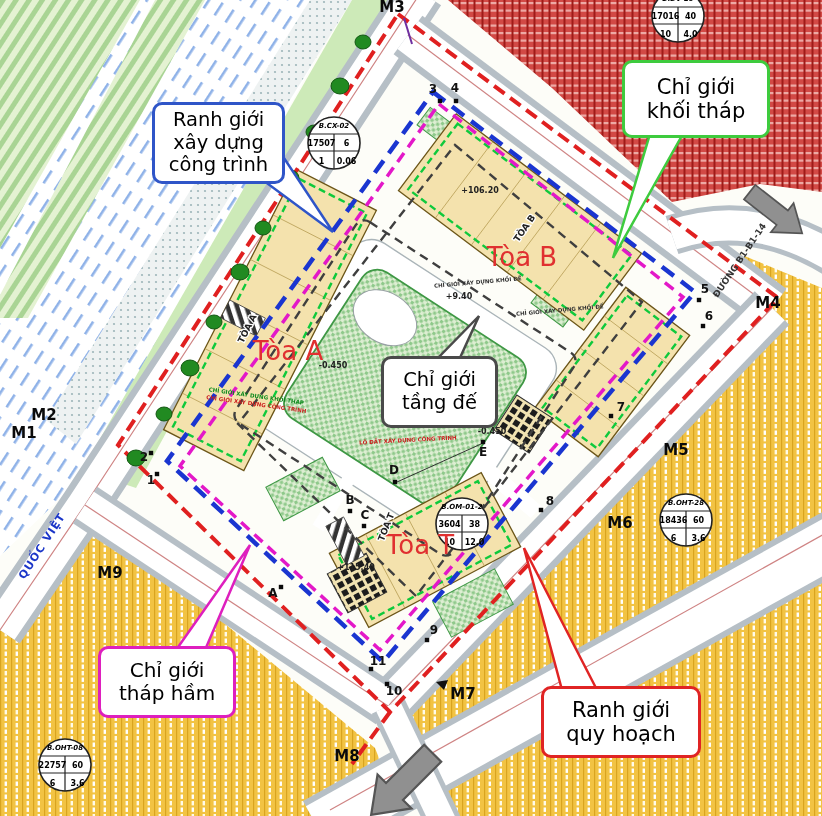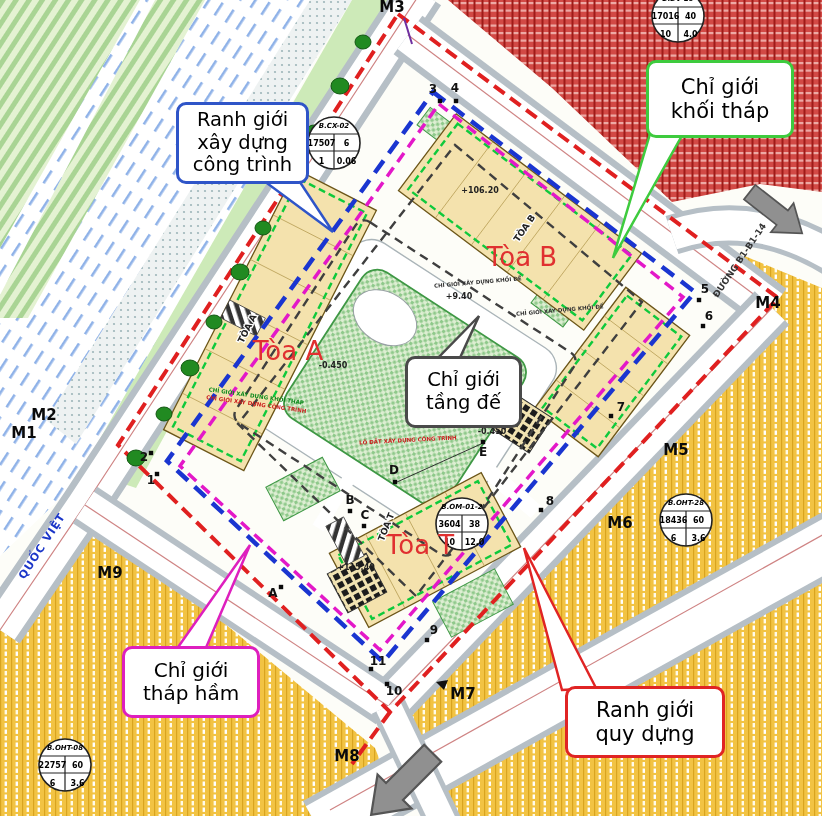--- a/index.html
+++ b/index.html
@@ -13,21 +13,21 @@
   .note-g{font:700 5.5px "DejaVu Sans",sans-serif;fill:#0c8a1c;}
   .note-r{font:700 5.5px "DejaVu Sans",sans-serif;fill:#cc2020;}
   .note-d{font:700 5.5px "DejaVu Sans",sans-serif;fill:#333;}
   .bigred{font:400 26px "DejaVu Sans",sans-serif;fill:#e03030;}
   .plan{font:700 9px "DejaVu Sans",sans-serif;fill:#222;paint-order:stroke;stroke:#fff;stroke-width:2.5px;}
   .cname{font:italic 700 7px "DejaVu Sans",sans-serif;fill:#000;}
   .cval{font:700 8px "DejaVu Sans",sans-serif;fill:#000;}
   .rdname{font:700 11px "DejaVu Sans",sans-serif;fill:#1a35c8;letter-spacing:1px;}
   .rdname2{font:700 9px "DejaVu Sans",sans-serif;fill:#333;}
   .callout{position:absolute;background:#fff;border-radius:10px;text-align:center;color:#000;
-           display:flex;flex-direction:column;justify-content:center;box-sizing:border-box;line-height:1.16;margin-left:24px;}
+           display:flex;flex-direction:column;justify-content:center;box-sizing:border-box;line-height:1.16;}
   .co1{left:152px;top:102px;width:133px;height:82px;border:3px solid #2f55c8;font-size:19.5px;}
   .co2{left:622px;top:60px;width:148px;height:78px;border:3px solid #3ecb3e;font-size:21px;}
   .co3{left:381px;top:356px;width:117px;height:72px;border:3px solid #4a4a4a;font-size:19.5px;}
   .co4{left:98px;top:646px;width:138px;height:72px;border:3px solid #de1fbe;font-size:20px;}
   .co5{left:541px;top:686px;width:160px;height:72px;border:3px solid #e02424;font-size:21px;}
 </style>
 </head>
 <body>
 
 <div id="stage">
@@ -334,15 +334,15 @@
 <div class="callout co3">
   <div>Chỉ giới</div>
   <div>tầng đế</div>
 </div>
 <div class="callout co4">
   <div>Chỉ giới</div>
   <div>tháp hầm</div>
 </div>
 <div class="callout co5">
   <div>Ranh giới</div>
-  <div>quy dựng</div>
+  <div>quy hoạch</div>
 </div>
 </div>
 
 </body></html>

